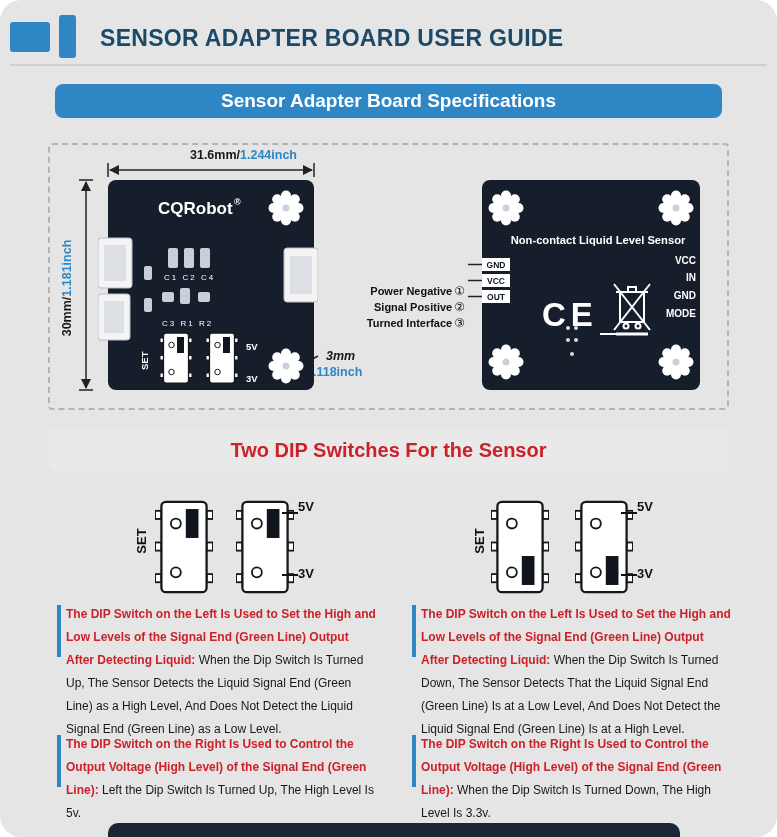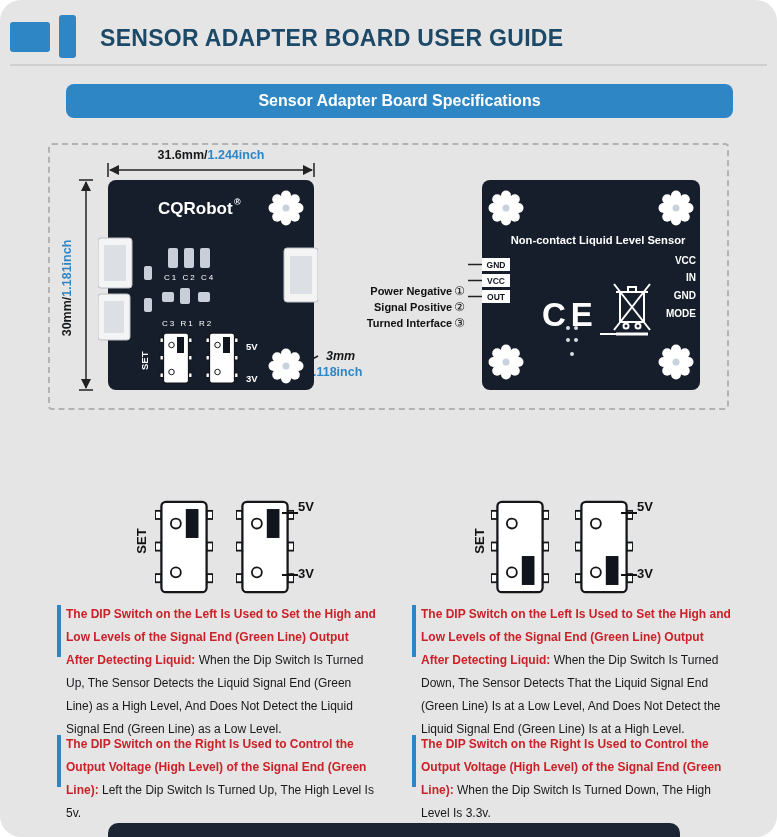--- a/index.html
+++ b/index.html
@@ -13,29 +13,29 @@
   .page{position:relative;width:777px;height:837px;background:#e5e5e5;overflow:hidden;border-radius:21px;}
 
   
   .logo-a{position:absolute;left:10px;top:22px;width:40px;height:30px;background:var(--blue);border-radius:3px;}
   .logo-b{position:absolute;left:59px;top:15px;width:17px;height:43px;background:var(--blue);border-radius:3px;}
   .title{position:absolute;left:100px;top:25px;font-size:23px;font-weight:bold;color:var(--navy);letter-spacing:.3px;white-space:nowrap;}
   .header-rule{position:absolute;left:10px;right:10px;top:64px;height:2px;background:#cfcfcf;}
 
   
   .banner{position:absolute;text-align:center;font-weight:bold;border-radius:8px;}
-  .banner-blue{left:55px;top:84px;width:667px;height:34px;line-height:34px;background:var(--blue);color:#fff;font-size:16px;margin-left:11px;}
+  .banner-blue{left:55px;top:84px;width:667px;height:34px;line-height:34px;background:var(--blue);color:#fff;font-size:19px;}
   .banner-gray{left:48px;top:428px;width:681px;height:44px;line-height:44px;background:#e9e9ea;color:var(--red);font-size:20px;}
 
   
   .spec-box{position:absolute;left:48px;top:143px;width:681px;height:267px;border:2px dashed #b3b3b3;border-radius:4px;}
   .spec-box .overlay{position:absolute;left:0;top:0;}
   .dim{position:absolute;font-size:12.5px;font-weight:bold;color:#17181a;white-space:nowrap;}
   .dim .inch{color:var(--blue);}
-  .dim-width{left:75px;top:3px;width:172px;text-align:center;}
+  .dim-width{left:75px;top:3px;width:172px;text-align:right;}
   .dim-height{left:10px;top:202px;width:118px;text-align:center;transform:rotate(-90deg);transform-origin:left top;}
   .dim-hole-mm{left:276px;top:204px;font-style:italic;}
   .dim-hole-inch{left:256px;top:220px;color:var(--blue);}
   .pin-annotation{position:absolute;left:297px;width:118px;height:13px;line-height:13px;text-align:right;font-size:11px;font-weight:bold;color:#111;white-space:nowrap;margin-top:27px;}
   .pin-annotation .circ{font-weight:normal;font-size:12px;margin-left:2px;}
   .pcb{position:absolute;}
   .pcb text{font-family:"Liberation Sans",sans-serif;}
   .brand{font-size:17px;font-weight:bold;fill:#fff;}
   .brand-reg{font-size:9px;font-weight:bold;fill:#fff;}
   .silk{fill:#fff;font-weight:bold;font-size:9.5px;}
@@ -230,20 +230,21 @@
       <g fill="#d7dde3">
         <circle cx="88" cy="150" r="2"></circle>
           <circle cx="96" cy="150" r="2"></circle>
         <circle cx="88" cy="162" r="2"></circle>
           <circle cx="96" cy="162" r="2"></circle>
         <circle cx="92" cy="176" r="2"></circle>
       </g>
     </svg>
   </div>
 
+  <div class="banner banner-gray">Two DIP Switches For the Sensor</div>
 
   <div class="sw-label set-vert" style="left:134px;top:562px;">SET</div>
   <svg class="dip-illus" style="left:155px;top:500px;" width="58" height="94" viewBox="0 0 64 104">
     <use href="#dipsw-body"></use>
     <rect x="34" y="10" width="14" height="32" fill="#0f141d"></rect>
   </svg>
   <svg class="dip-illus" style="left:236px;top:500px;" width="58" height="94" viewBox="0 0 64 104">
     <use href="#dipsw-body"></use>
     <rect x="34" y="10" width="14" height="32" fill="#0f141d"></rect>
   </svg>

